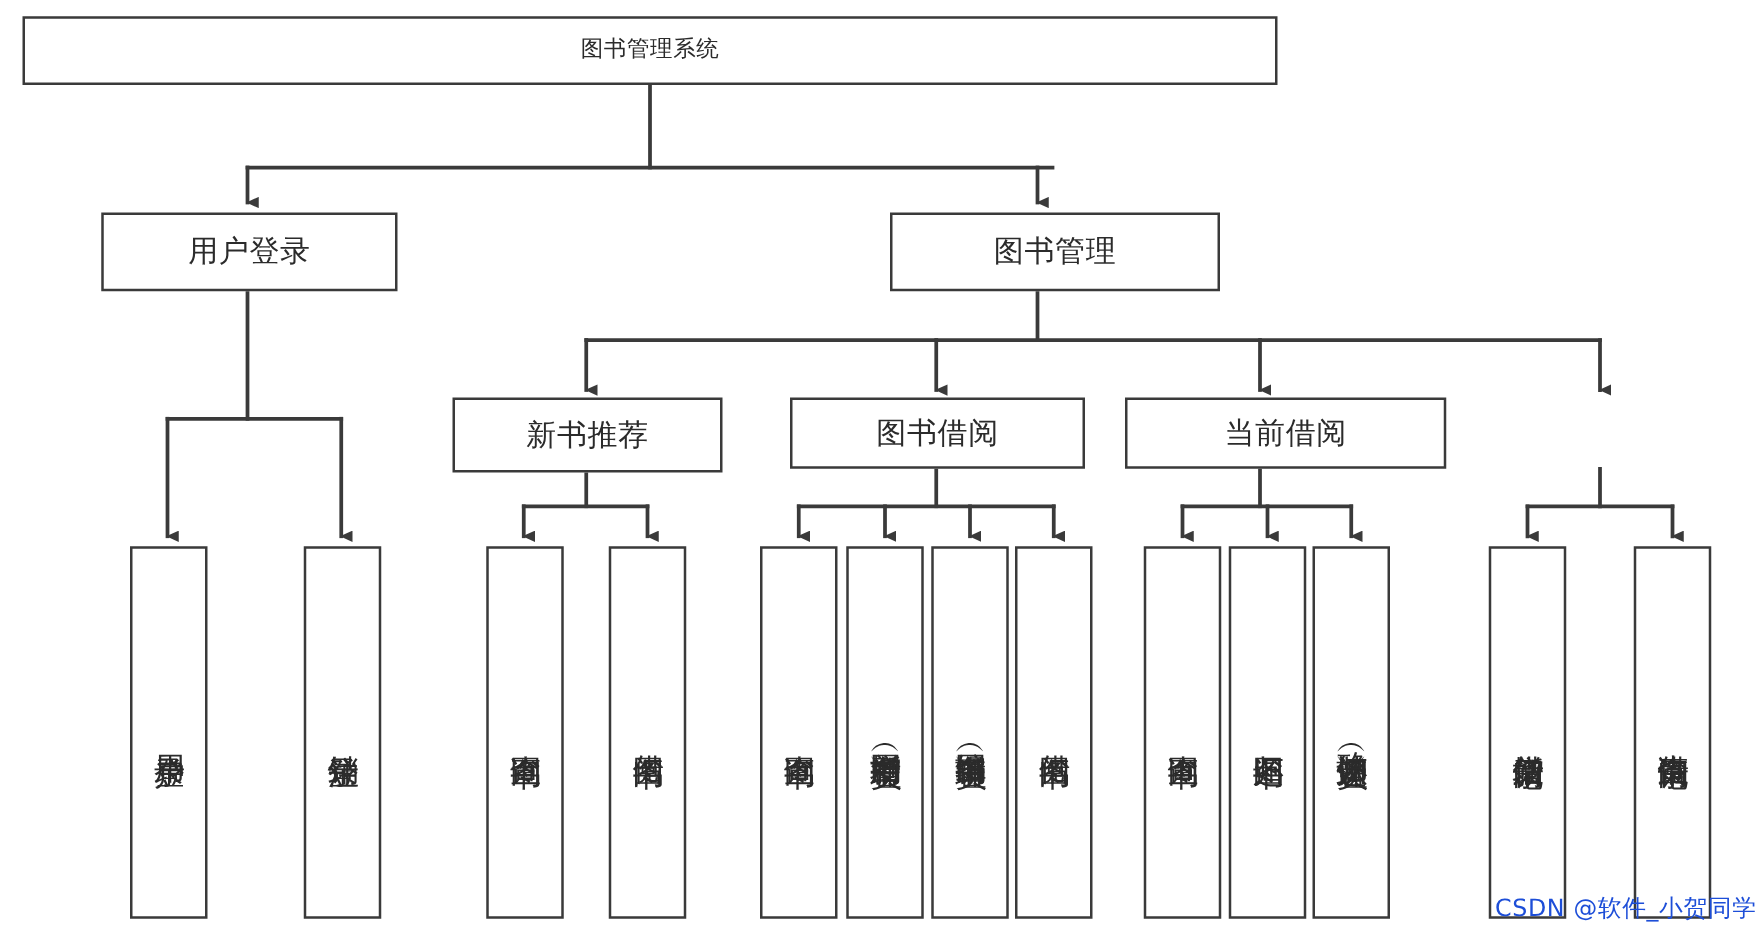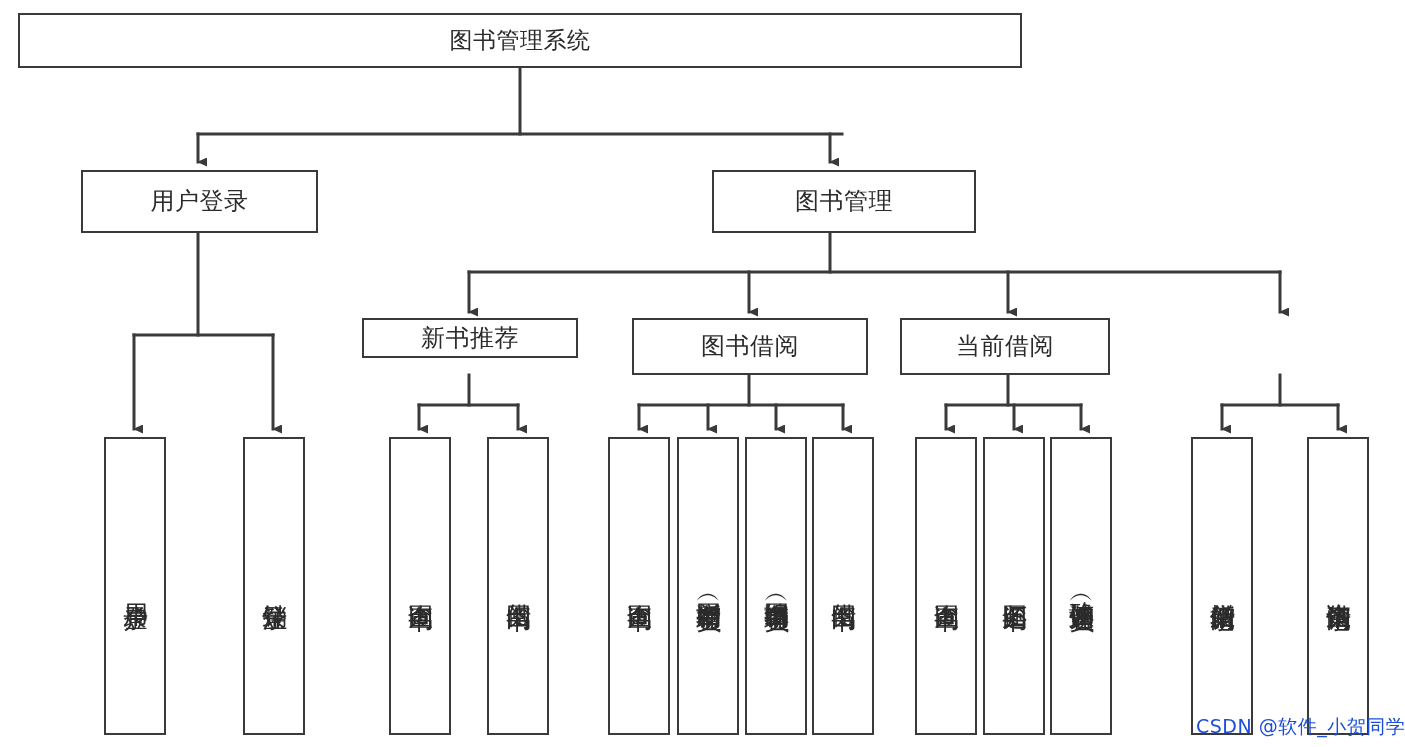--- a/index.html
+++ b/index.html
@@ -38,21 +38,21 @@
   }
   .node-label {
     color: #2b2b2b;
     text-align: center;
     line-height: 1.12;
     letter-spacing: 0.5px;
     white-space: nowrap;
     user-select: none;
   }
   .node-root .node-label {
-    font-size: 23px;
+    font-size: 18px;
   }
   .node-mid .node-label {
     font-size: 24px;
   }
   .node-leaf {
     align-items: center;
     justify-content: center;
   }
   .node-leaf .node-label {
     writing-mode: vertical-rl;
@@ -131,27 +131,27 @@
     <span class="node-label">图书管理系统</span>
   </div>
 
   <div class="node-box node-mid" style="left:81px; top:170px; width:237px; height:63px;">
     <span class="node-label">用户登录</span>
   </div>
   <div class="node-box node-mid" style="left:712px; top:170px; width:264px; height:63px;">
     <span class="node-label">图书管理</span>
   </div>
 
-  <div class="node-box node-mid" style="left:362px; top:318px; width:216px; height:40px;">
+  <div class="node-box node-mid" style="left:362px; top:318px; width:216px; height:60px;">
     <span class="node-label">新书推荐</span>
   </div>
   <div class="node-box node-mid" style="left:632px; top:318px; width:236px; height:57px;">
     <span class="node-label">图书借阅</span>
   </div>
-  <div class="node-box node-mid" style="left:900px; top:318px; width:210px; height:57px;">
+  <div class="node-box node-mid" style="left:900px; top:318px; width:257px; height:57px;">
     <span class="node-label">当前借阅</span>
   </div>
 
   <div class="node-box node-leaf" style="left:104px; top:437px; width:62px; height:298px;">
     <span class="node-label">用户登录</span>
   </div>
   <div class="node-box node-leaf" style="left:243px; top:437px; width:62px; height:298px;">
     <span class="node-label">注销登录</span>
   </div>
 

